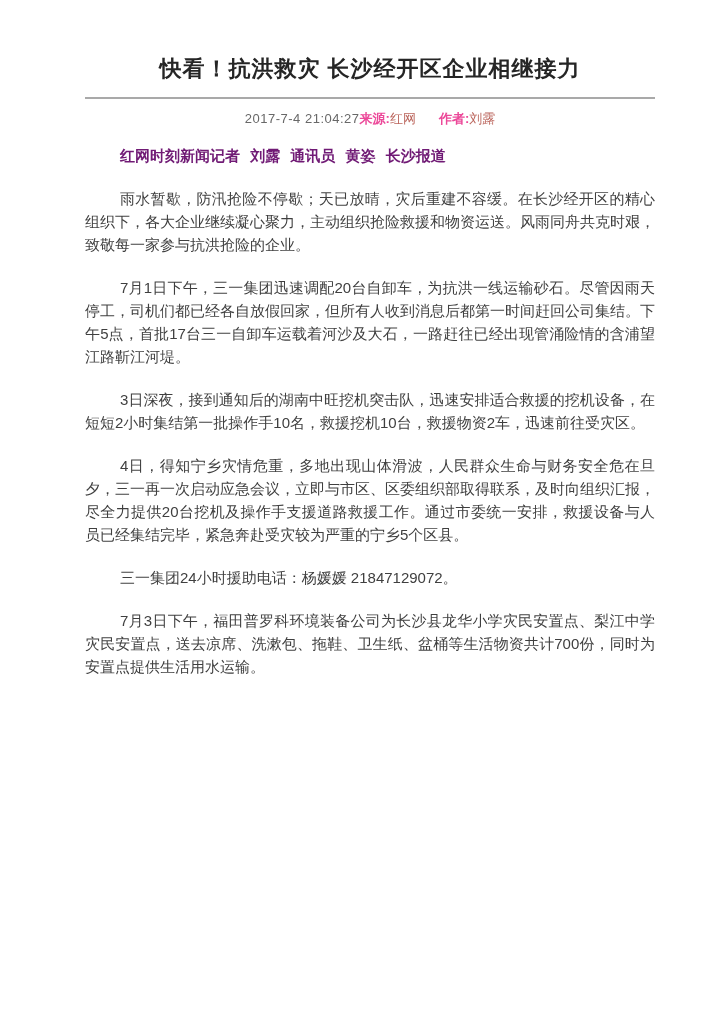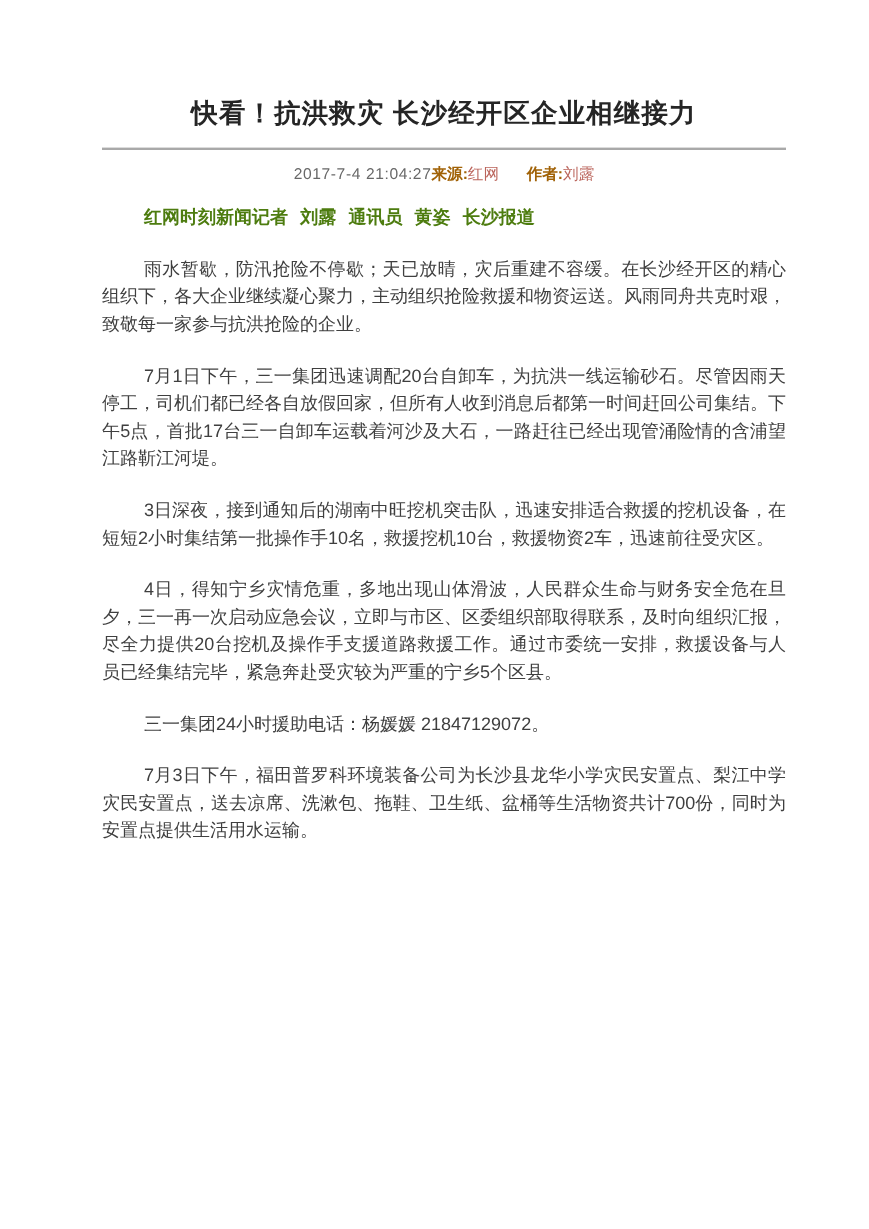--- a/index.html
+++ b/index.html
@@ -14,21 +14,21 @@
     height: 1024px;
     background: #ffffff;
     overflow: hidden;
   }
   .column {
     width: 570px;
     margin: 0 auto 0 85px;
   }
   .article-title {
     margin: 0;
-    padding-top: 81px;
+    padding-top: 55px;
     font-size: 22px;
     line-height: 27px;
     font-weight: bold;
     color: #252525;
     text-align: center;
     letter-spacing: 1px;
   }
   .divider {
     border: none;
     border-top: 2px solid #a9a9a9;
@@ -41,21 +41,21 @@
     font-size: 13px;
     line-height: 16px;
     color: #666666;
     white-space: nowrap;
   }
   .meta .date {
     color: #686868;
     letter-spacing: 0.5px;
   }
   .meta .meta-label {
-    color: #a16207;
+    color: #ec4899;
     font-weight: bold;
   }
   .meta .meta-value {
     color: #bb655c;
     font-weight: normal;
   }
   .meta .author-group {
     margin-left: 23px;
   }
   .body-text {
@@ -64,21 +64,21 @@
     font-size: 15px;
     line-height: 23px;
     text-align: justify;
   }
   .body-text p {
     margin: 0 0 20px 0;
     text-indent: 35px;
   }
   .byline {
     font-weight: bold;
-    color: #4d7c0f;
+    color: #701a75;
     word-spacing: 6px;
   }
   .phone-line {
     
   }
 </style>
 </head>
 <body>
 
 <div class="page">

